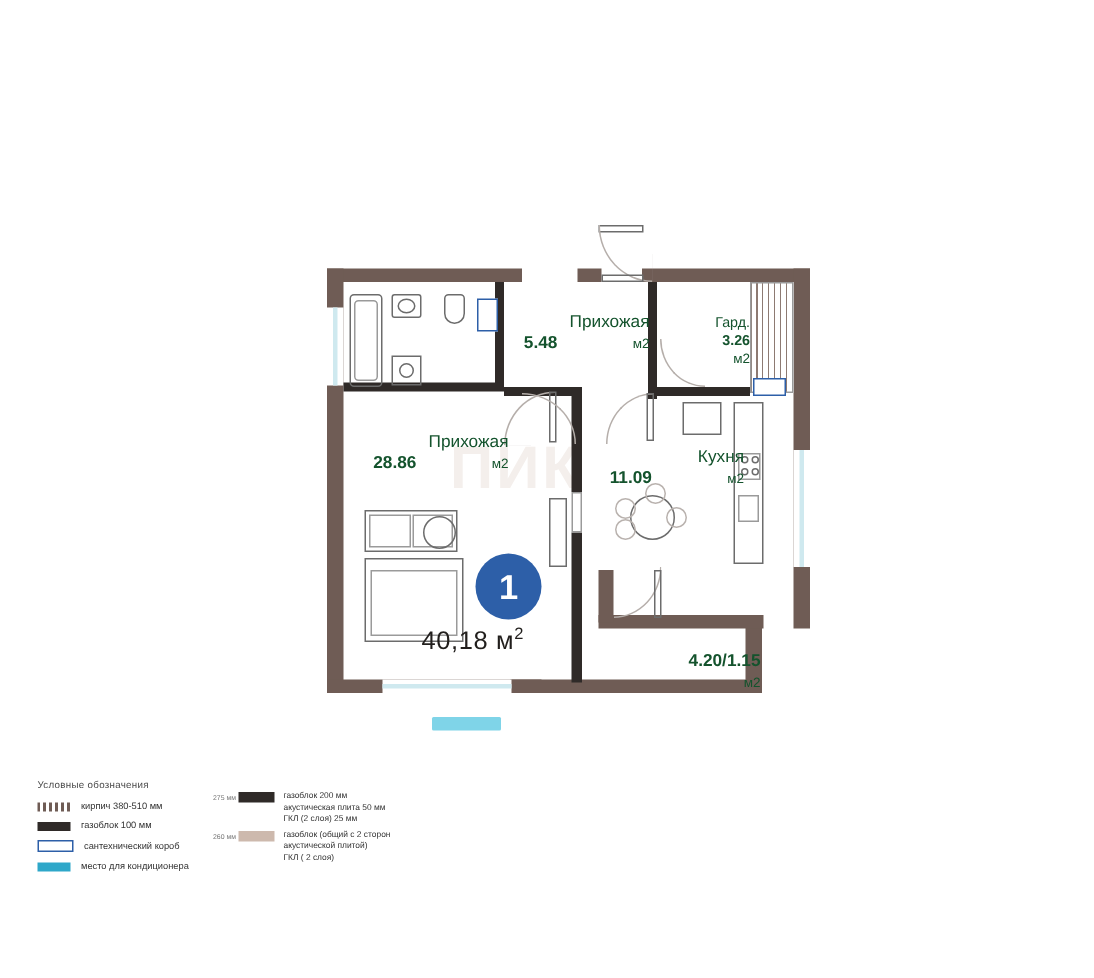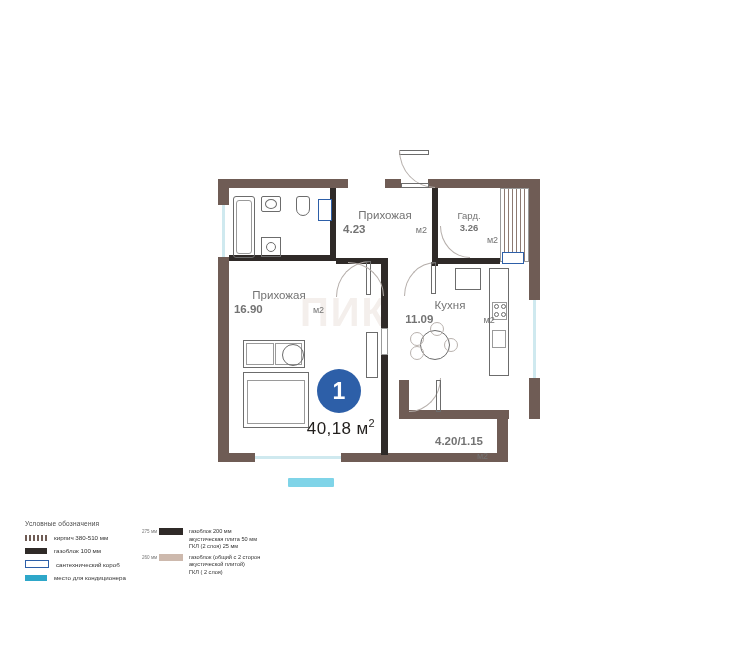--- a/index.html
+++ b/index.html
@@ -17,36 +17,36 @@
   .wall{position:absolute;background:#6f5c55;}
   .inner-wall{position:absolute;background:#2f2a28;}
   .white-fill{position:absolute;background:#ffffff;}
   .glass{position:absolute;background:#7fd4e8;}
   .glass-light{position:absolute;background:#cfe9ef;}
   .hatch{
     position:absolute;
     background:repeating-linear-gradient(90deg,#8d7a72 0 1px,#ffffff 1px 4px);
   }
   
-  .room{position:absolute;text-align:center;color:#737373;line-height:1.25;}
+  .room{position:absolute;text-align:right;color:#14532d;line-height:1.25;}
   .room .nm{font-size:11.5px;}
   .room .ar{font-size:11.5px;font-weight:bold;}
   .room .ar .u{font-weight:normal;font-size:9px;margin-left:47px;}
   .room.small .nm{font-size:9.5px;}
   .room.small .ar{font-size:9.5px;}
   
   .badge{
     position:absolute;left:317px;top:369px;
     width:44px;height:44px;border-radius:50%;
     background:#2d5fa8;color:#fff;
     font-size:23px;font-weight:bold;
     display:flex;align-items:center;justify-content:center;
   }
   .total{
-    position:absolute;left:281px;top:417px;width:120px;text-align:center;
+    position:absolute;left:281px;top:417px;width:120px;text-align:left;
     font-size:17px;color:#211e1c;letter-spacing:.4px;
   }
   .total .sup{font-size:11px;vertical-align:super;}
   
   .fl{position:absolute;border:1px solid #6c6c6c;box-sizing:border-box;background:transparent;}
   .fl-thin{position:absolute;border:1px solid #9a9a9a;box-sizing:border-box;}
   .circle{position:absolute;border:1px solid #6c6c6c;border-radius:50%;box-sizing:border-box;}
   .arc{position:absolute;border:1px solid #b9b2ae;border-radius:50%;box-sizing:border-box;}
   .door-arc{position:absolute;border:1px solid #b5aeaa;box-sizing:border-box;background:transparent;}
   
@@ -171,31 +171,31 @@
   <div class="fl-thin" style="left:246px;top:343px;width:28px;height:22px;"></div>
   <div class="fl-thin" style="left:275px;top:343px;width:27px;height:22px;"></div>
   <div class="circle" style="left:282px;top:344px;width:22px;height:22px;"></div>
   <div class="fl" style="left:243px;top:372px;width:66px;height:56px;"></div>
   <div class="fl-thin" style="left:247px;top:380px;width:58px;height:44px;"></div>
   <div class="fl" style="left:366px;top:332px;width:12px;height:46px;"></div>
 
 
   <div class="room" style="left:337px;top:208px;width:96px;">
     <div class="nm">Прихожая</div>
-    <div class="ar"><span>4.23</span> <span class="u">м2</span></div>
+    <div class="ar"><span>5.48</span> <span class="u">м2</span></div>
   </div>
 
   <div class="room small" style="left:438px;top:210px;width:62px;">
     <div class="nm">Гард.</div>
     <div class="ar"><span>3.26</span> <span class="u">м2</span></div>
   </div>
 
   <div class="room" style="left:219px;top:288px;width:120px;">
     <div class="nm">Прихожая</div>
-    <div class="ar"><span>16.90</span> <span class="u">м2</span></div>
+    <div class="ar"><span>28.86</span> <span class="u">м2</span></div>
   </div>
 
   <div class="room" style="left:404px;top:298px;width:92px;">
     <div class="nm">Кухня</div>
     <div class="ar"><span>11.09</span> <span class="u">м2</span></div>
   </div>
 
   <div class="room" style="left:411px;top:434px;width:96px;">
     <div class="ar"><span>4.20/1.15</span> <span class="u">м2</span></div>
   </div>

